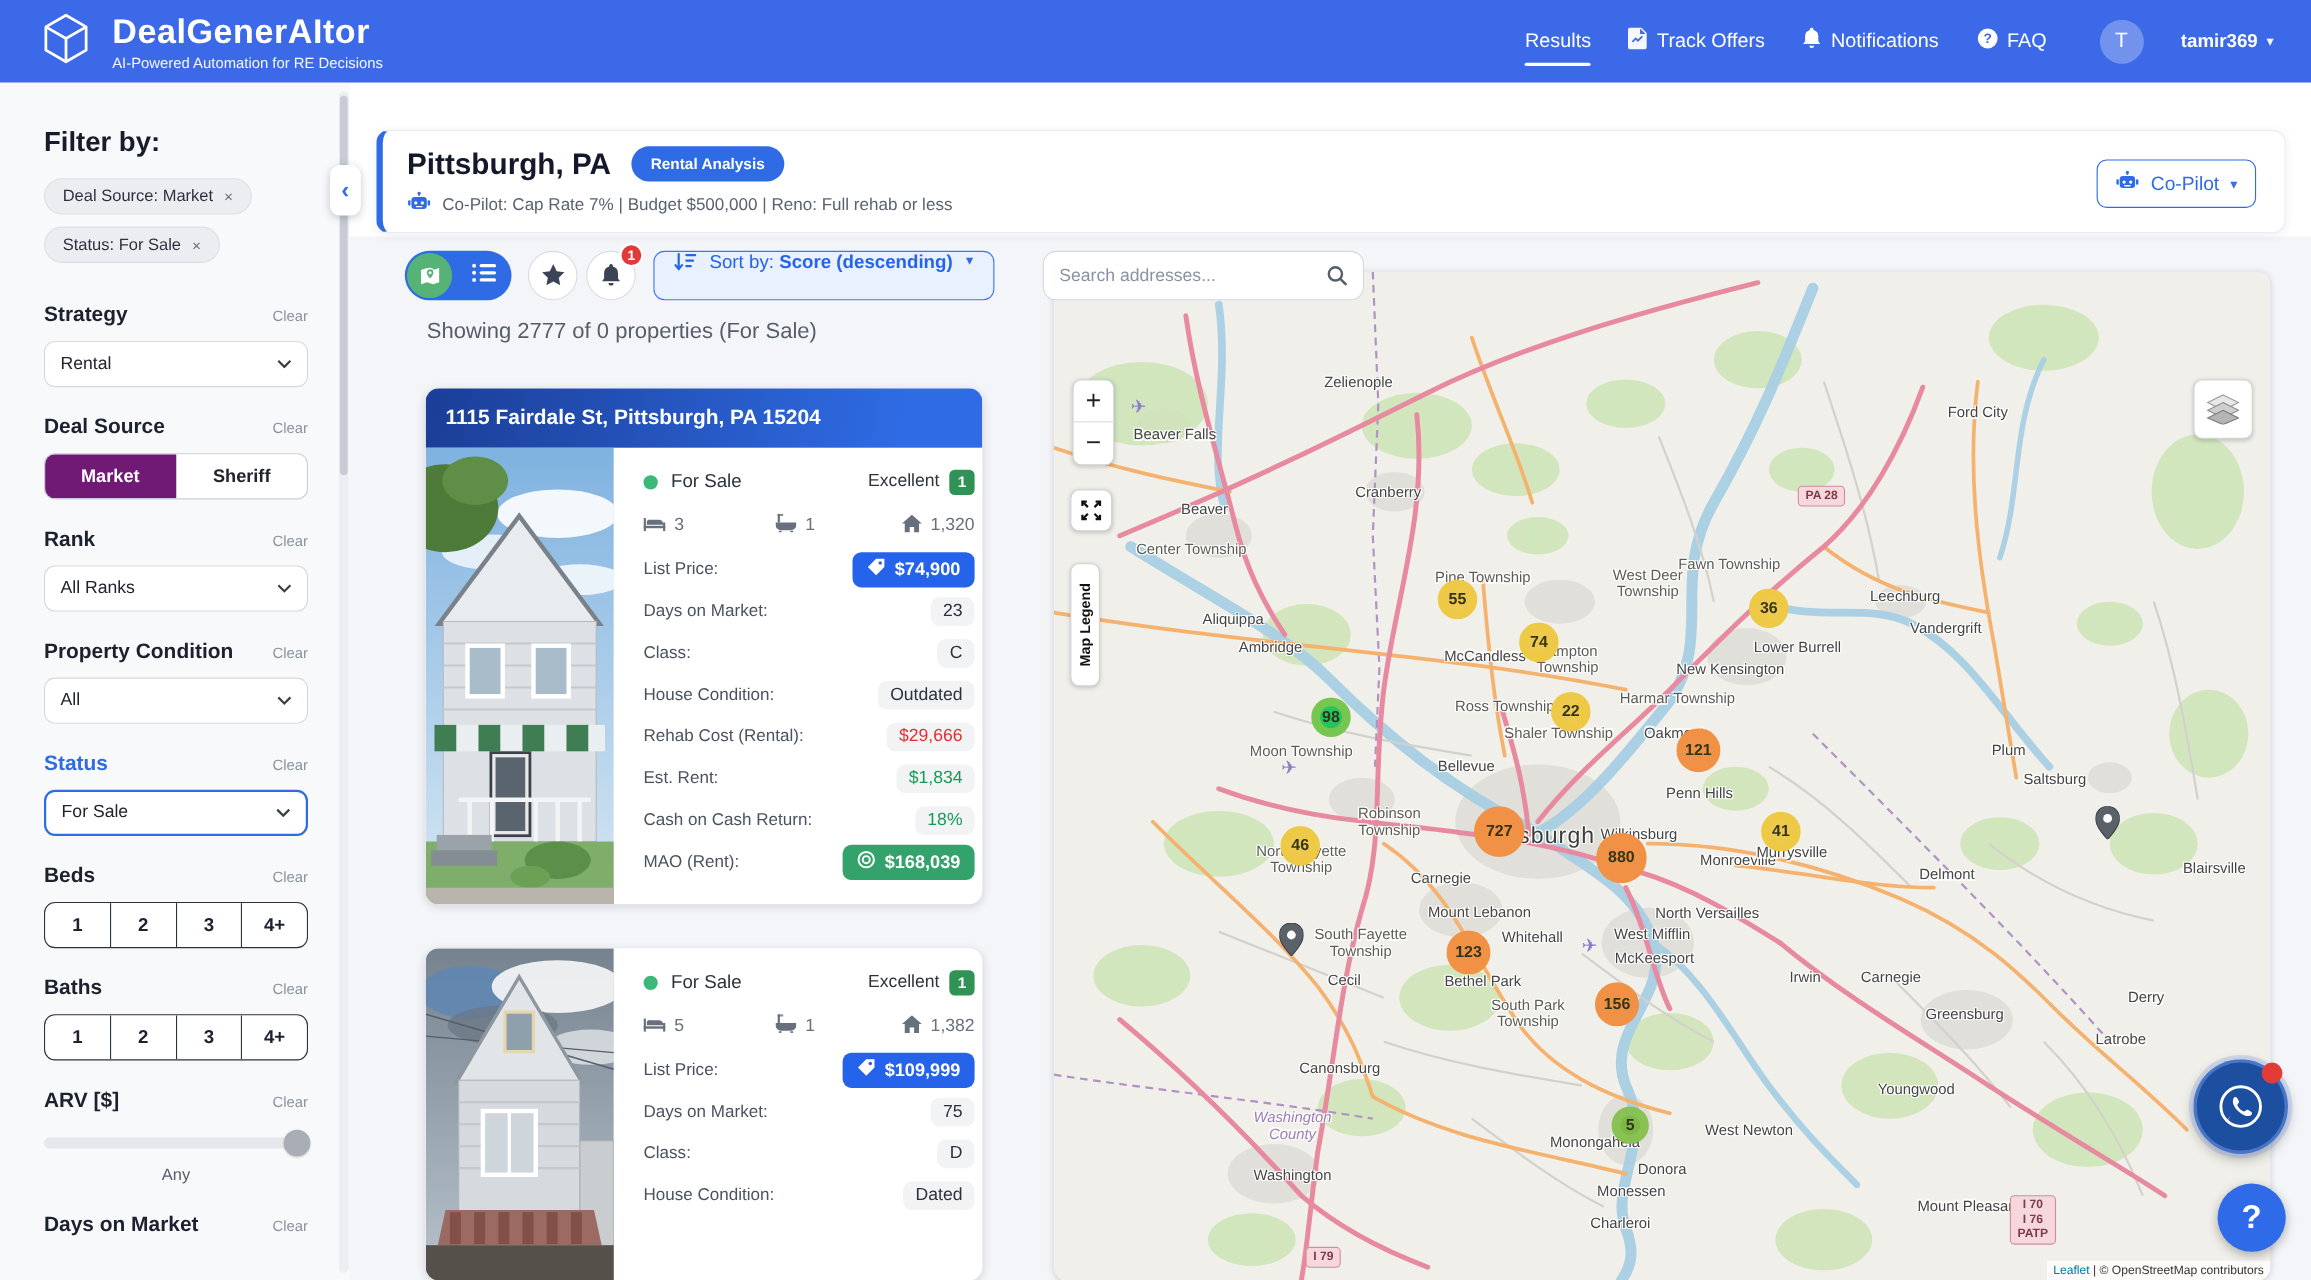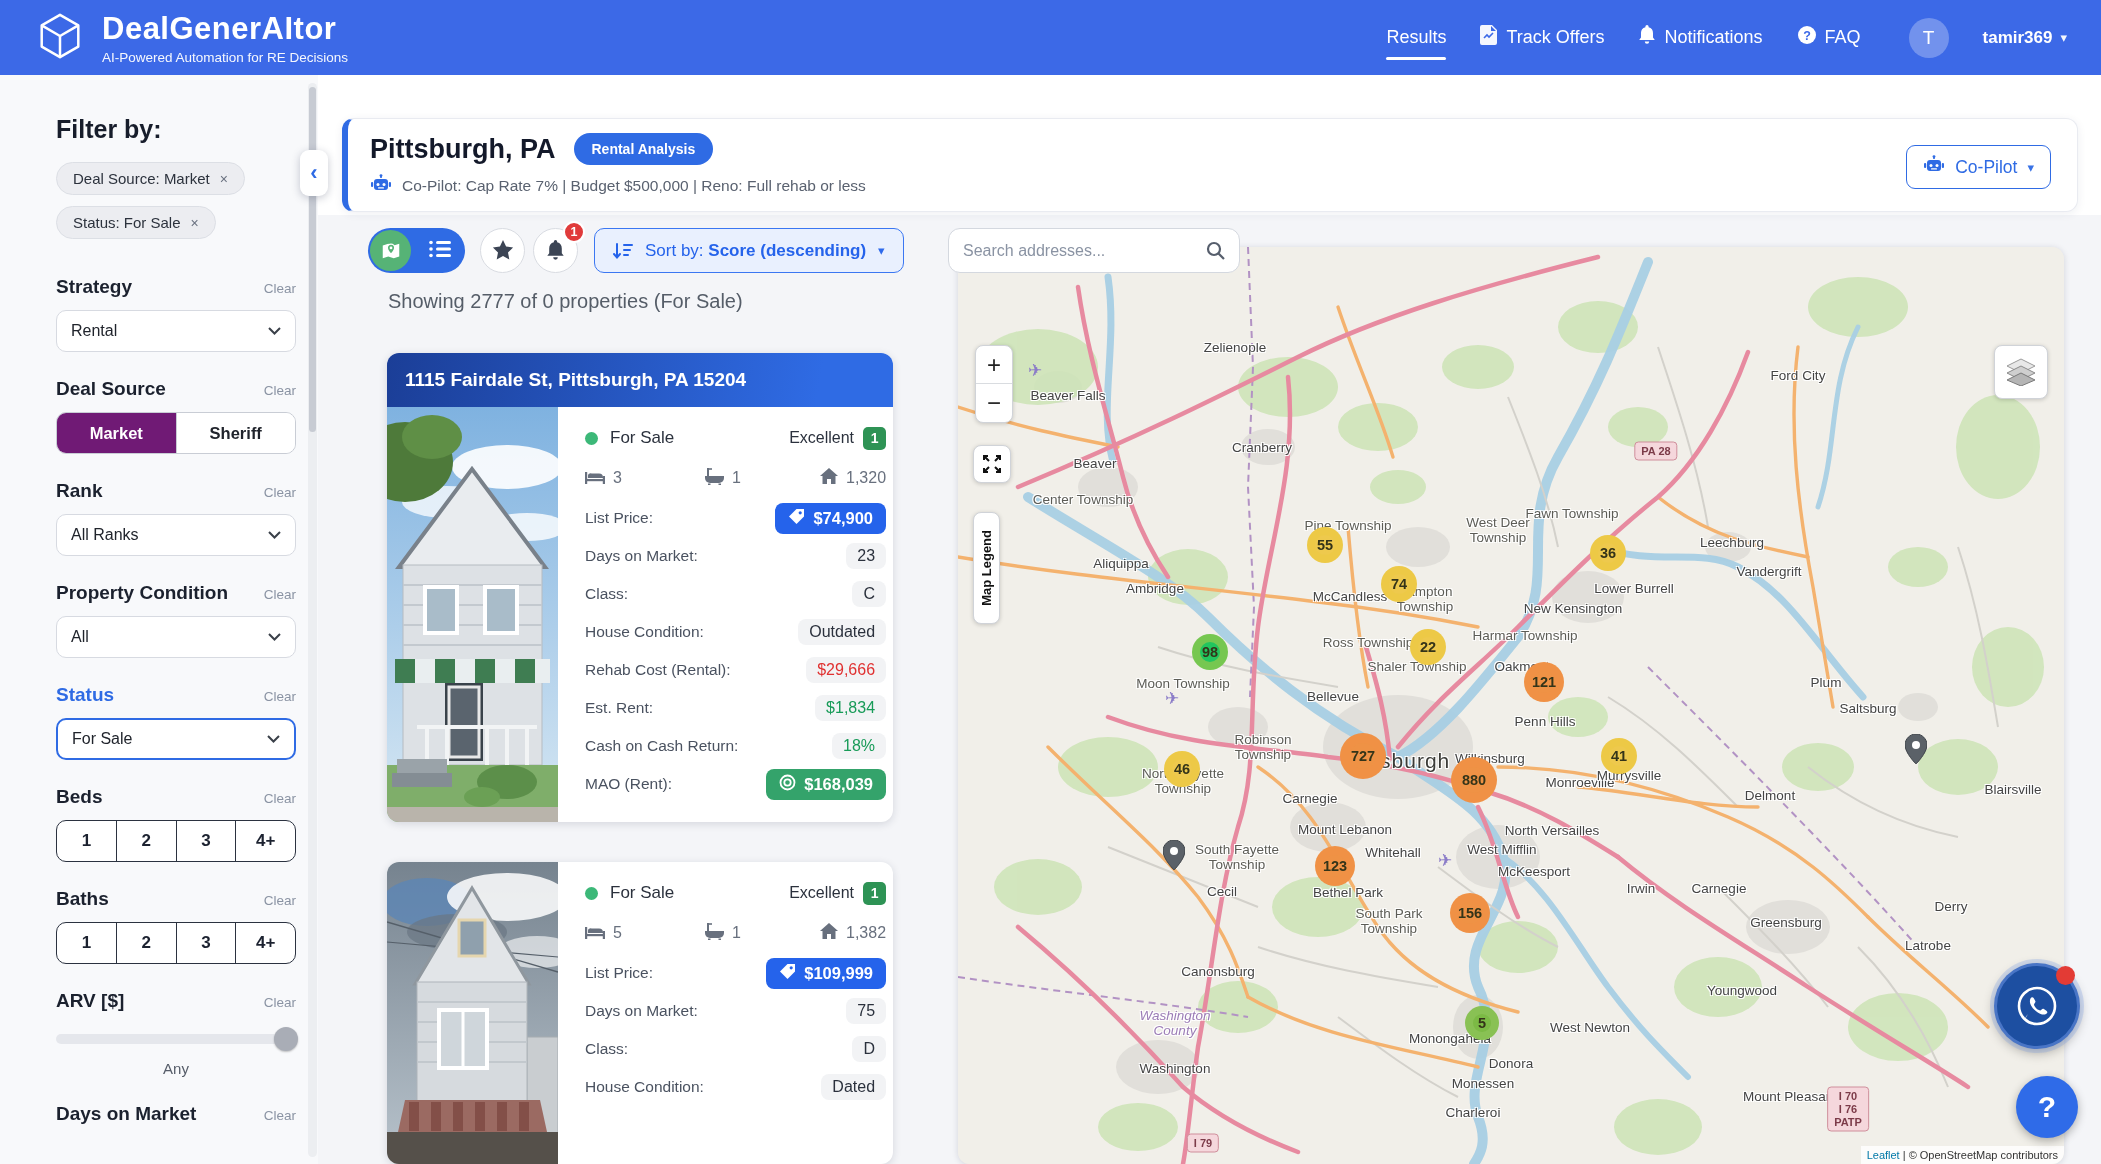--- a/index.html
+++ b/index.html
@@ -13,21 +13,21 @@
   .nav { display:flex; align-items:center; gap:34px; color:#fff; }
   .nav-item { display:flex; align-items:center; gap:8px; font-size:18px; cursor:pointer; }
   .nav-item.active { position:relative; }
   .nav-item.active::after { content:""; position:absolute; left:0; right:0; bottom:-12px; height:3px; background:#fff; border-radius:2px; }
   .avatar { width:40px; height:40px; border-radius:50%; background:rgba(255,255,255,.28); display:flex; align-items:center; justify-content:center; font-size:19px; margin-left:14px; }
   .user-name { font-size:17px; font-weight:700; }
   .caret { font-size:13px; opacity:.95; }
 
   
   .sidebar { position:absolute; left:0; top:75px; width:318px; height:1089px; background:#f8f9fb; z-index:20; }
-  .sb-inner { padding:40px 38px 0 56px; }
+  .sb-inner { padding:40px 38px 0 40px; }
   .sb-title { font-size:25px; font-weight:800; color:#171d2b; margin-bottom:18px; }
   .chip { display:inline-flex; align-items:center; gap:10px; background:#ecedf1; border:1px solid #dcdfe5; border-radius:999px; padding:7px 16px; font-size:15px; color:#2c323d; margin-bottom:11px; cursor:pointer; }
   .chip .x { color:#6a7280; font-size:14px; }
   .sec-head { display:flex; justify-content:space-between; align-items:baseline; width:240px; margin:26px 0 12px; }
   .sec-label { font-size:19px; font-weight:800; color:#1b212e; }
   .sec-label.blue { color:#2f6be4; }
   .clear { font-size:13.5px; color:#8a93a3; cursor:pointer; }
   .select { width:240px; height:42px; background:#fff; border:1px solid #d7dae1; border-radius:10px; display:flex; align-items:center; justify-content:space-between; padding:0 14px; font-size:16px; color:#20242c; cursor:pointer; }
   .select.blue { border:2px solid #2f6be4; }
   .seg2 { width:240px; height:42px; display:flex; border-radius:10px; overflow:hidden; border:1px solid #c9cdd5; }
@@ -53,21 +53,21 @@
   .copilot-line { display:flex; align-items:center; gap:10px; margin-top:9px; font-size:15.5px; color:#5a6270; }
   .copilot-btn { position:absolute; right:26px; top:26px; height:44px; border:1.5px solid #2f6be4; border-radius:9px; background:#fff; display:flex; align-items:center; gap:10px; padding:0 16px; color:#2f6be4; font-size:17.5px; cursor:pointer; }
 
   .toolbar-item { position:absolute; top:228px; height:45px; z-index:6; }
   .view-toggle { left:368px; width:97px; background:#2f6be4; border-radius:999px; display:flex; align-items:center; padding:0 8px 0 2px; justify-content:space-between; cursor:pointer; }
   .vt-map { width:41px; height:41px; border-radius:50%; background:#56b376; display:flex; align-items:center; justify-content:center; }
   .circle-btn { width:45px; border-radius:50%; background:#fff; border:1px solid #d9dce2; display:flex; align-items:center; justify-content:center; cursor:pointer; }
   .star-btn { left:480px; }
   .bell-btn { left:533px; }
   .notif-badge { position:absolute; left:563px; top:221px; width:22px; height:22px; border-radius:50%; background:#e03b3b; border:2px solid #fff; color:#fff; font-size:12.5px; font-weight:700; display:flex; align-items:center; justify-content:center; z-index:7; }
-  .sort-btn { left:594px; background:#e9f0fe; border:1.5px solid #3b77f2; border-radius:10px; display:flex; align-items:center; gap:12px; padding:0 18px; color:#2563eb; font-size:17px; cursor:pointer; }
+  .sort-btn { left:594px; background:#e9f0fe; border:1.5px solid #3b77f2; border-radius:10px; display:flex; align-items:flex-start; gap:12px; padding:0 18px; color:#2563eb; font-size:17px; cursor:pointer; }
   .sort-btn b { font-weight:700; }
   .search-box { left:948px; width:292px; background:#fff; border:1px solid #d4d8df; border-radius:12px; display:flex; align-items:center; justify-content:space-between; padding:0 14px; }
   .search-box input { border:none; outline:none; font-size:16px; color:#333; width:230px; font-family:"Liberation Sans",sans-serif; background:transparent; }
   .search-box input::placeholder { color:#8a93a3; }
   .showing { position:absolute; left:388px; top:290px; font-size:20px; color:#555d68; z-index:5; }
 
   
   .cards { position:absolute; left:387px; top:353px; width:506px; z-index:5; }
   .prop-card { width:506px; background:#fff; border-radius:12px; box-shadow:0 2px 8px rgba(20,30,60,.14); margin-bottom:40px; overflow:hidden; }
   .card-head { height:54px; background:linear-gradient(100deg,#1b3e97 0%,#2f6be4 85%); color:#fff; font-size:19px; font-weight:700; display:flex; align-items:center; padding:0 18px; cursor:pointer; }
@@ -764,21 +764,21 @@
       <div class="map-label" style="left: 811px; top: 324px;">Vandergrift</div>
       <div class="map-label" style="left: 840px; top: 128px;">Ford City</div>
       <div class="map-label" style="left: 910px; top: 461px;">Saltsburg</div>
       <div class="map-label" style="left: 1055px; top: 542px;">Blairsville</div>
       <div class="map-label" style="left: 387px; top: 582px;">Mount Lebanon</div>
       <div class="map-label twp" style="left: 279px; top: 610px;">South Fayette
 Township</div>
       <div class="map-label" style="left: 264px; top: 644px;">Cecil</div>
       <div class="map-label" style="left: 435px; top: 605px;">Whitehall</div>
       <div class="map-label" style="left: 544px; top: 602px;">West Mifflin</div>
-      <div class="map-label" style="left: 576px; top: 624px;">McKeesport</div>
+      <div class="map-label" style="left: 546px; top: 624px;">McKeesport</div>
       <div class="map-label" style="left: 594px; top: 583px;">North Versailles</div>
       <div class="map-label" style="left: 683px; top: 641px;">Irwin</div>
       <div class="map-label" style="left: 390px; top: 645px;">Bethel Park</div>
       <div class="map-label twp" style="left: 431px; top: 674px;">South Park
 Township</div>
       <div class="map-label" style="left: 761px; top: 641px;">Carnegie</div>
       <div class="map-label" style="left: 828px; top: 675px;">Greensburg</div>
       <div class="map-label" style="left: 993px; top: 659px;">Derry</div>
       <div class="map-label" style="left: 970px; top: 698px;">Latrobe</div>
       <div class="map-label" style="left: 784px; top: 743px;">Youngwood</div>

